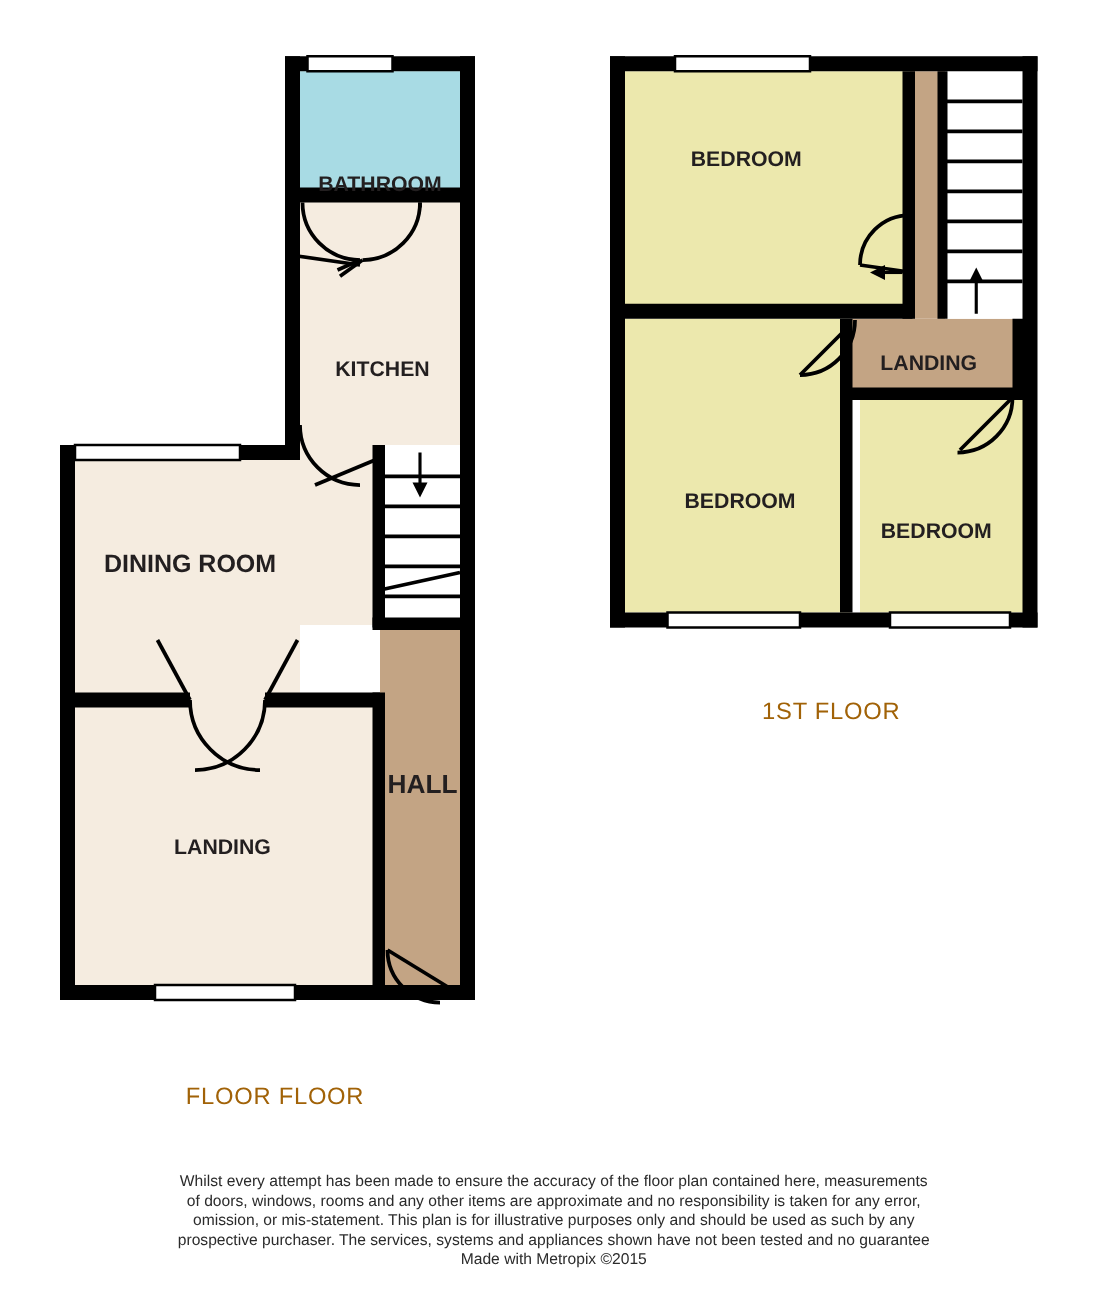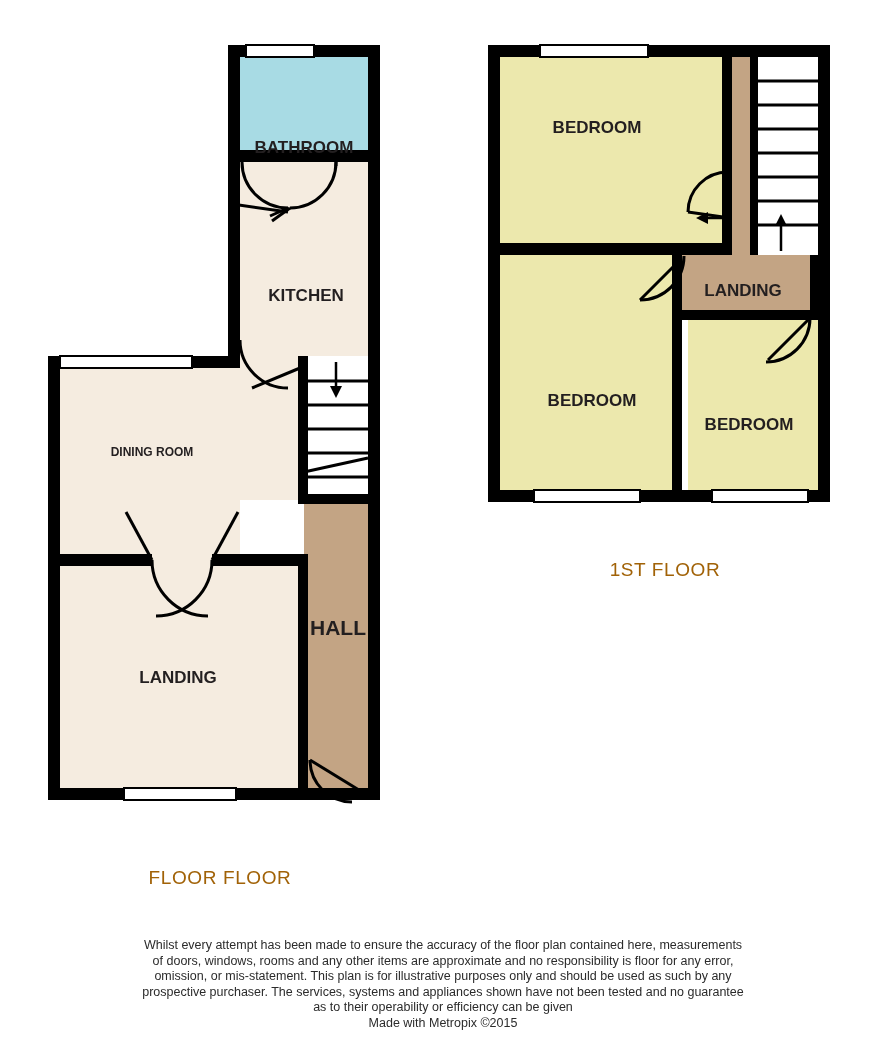--- a/index.html
+++ b/index.html
@@ -198,32 +198,31 @@
       <line x1="640" y1="300" x2="678" y2="262"></line>
 
       <path d="M810,318 A44,44 0 0 1 766,362"></path>
       <line x1="810" y1="318" x2="768" y2="360"></line>
     </g>
   </g>
 </svg>
 
 <div class="room-label" style="left:304px; top:108px; font-size:17px;margin-top:40px;">BATHROOM</div>
 <div class="room-label" style="left:306px; top:296px; font-size:17px;">KITCHEN</div>
-<div class="room-label" style="left:152px; top:452px; font-size:12px;">DINING ROOM</div>
+<div class="room-label" style="left:152px; top:452px; font-size:20px;">DINING ROOM</div>
 <div class="room-label" style="left:338px; top:628px; font-size:21px;">HALL</div>
 <div class="room-label" style="left:178px; top:678px; font-size:17px;">LANDING</div>
 
 <div class="room-label" style="left:597px; top:128px; font-size:17px;">BEDROOM</div>
 <div class="room-label" style="left:743px; top:291px; font-size:17px;text-align:right;">LANDING</div>
 <div class="room-label" style="left:592px; top:401px; font-size:17px;">BEDROOM</div>
 <div class="room-label" style="left:749px; top:425px; font-size:17px;">BEDROOM</div>
 
 <div class="floor-caption" style="left:220px; top:878px;">FLOOR FLOOR</div>
 <div class="floor-caption" style="left:665px; top:570px;">1ST FLOOR</div>
 
 <div class="disclaimer">
   <p>Whilst every attempt has been made to ensure the accuracy of the floor plan contained here, measurements</p>
-  <p>of doors, windows, rooms and any other items are approximate and no responsibility is floor for any error,</p>
+  <p>of doors, windows, rooms and any other items are approximate and no responsibility is taken for any error,</p>
   <p>omission, or mis-statement. This plan is for illustrative purposes only and should be used as such by any</p>
   <p>prospective purchaser. The services, systems and appliances shown have not been tested and no guarantee</p>
-  <p>as to their operability or efficiency can be given</p>
   <p class="made">Made with Metropix ©2015</p>
 </div>
 
 </body></html>

